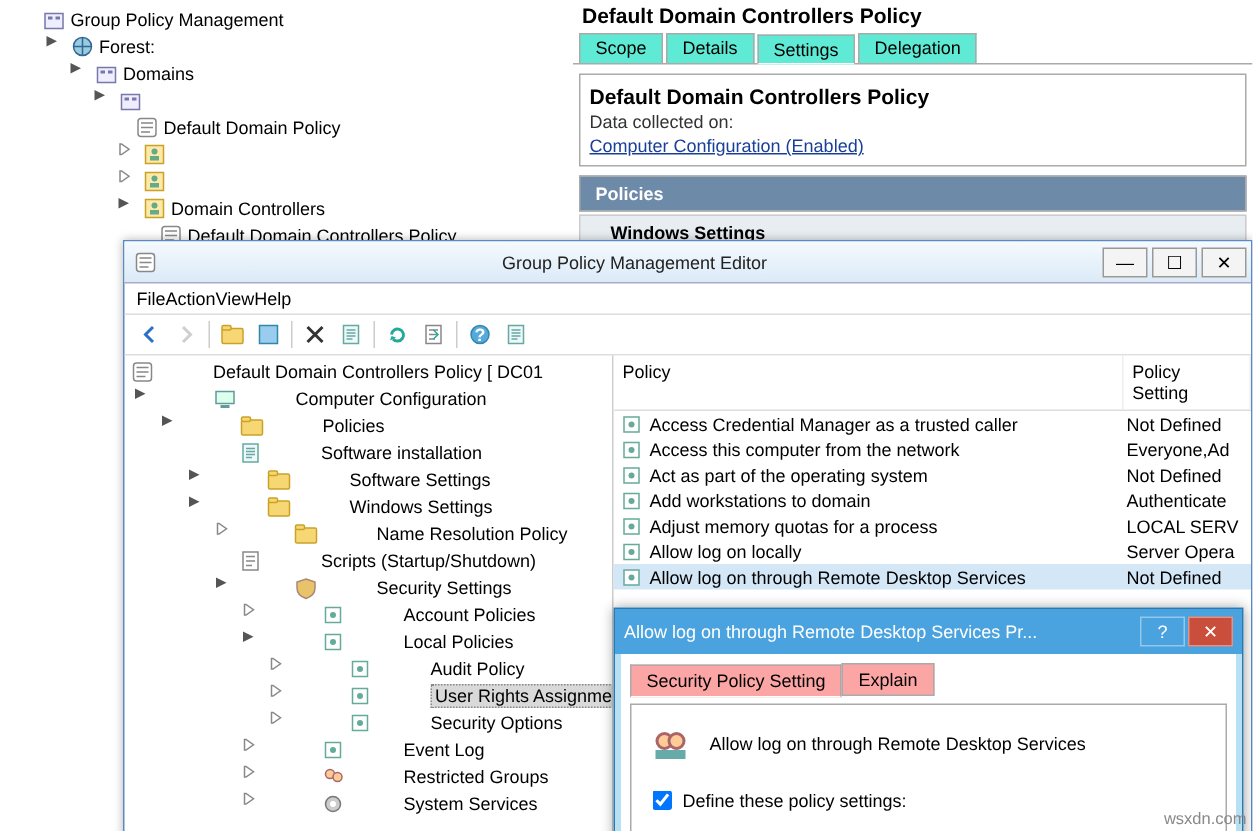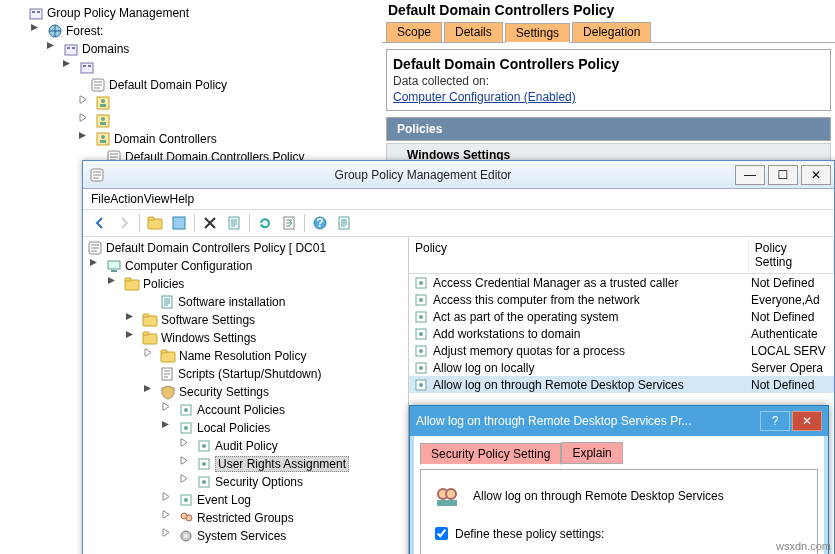--- a/index.html
+++ b/index.html
@@ -8,21 +8,21 @@
 
 .gpm-tree { position: absolute; left: 28px; top: 4px; width: 355px; }
 .tree-row { display: flex; align-items: center; height: 18px; white-space: nowrap; }
 .tree-row svg, .tree-row .ico { width: 16px; height: 16px; margin-right: 3px; flex-shrink: 0; }
 .expand { width: 11px; height: 11px; margin-right: 2px; flex-shrink: 0; display: flex; align-items: center; justify-content: center; cursor: pointer; }
 
 
 .top-right { position: absolute; left: 382px; top: 0; width: 453px; }
 .tr-title { font-weight: bold; font-size: 14px; padding: 2px 6px 4px; }
 .tabbar { display: flex; border-bottom: 1px solid #aaa; padding-left: 4px; }
-.tabbar .tab { border: 1px solid #aaa; border-bottom: none; padding: 2px 10px; background: #fdba74; margin-right: 2px; cursor: pointer; }
+.tabbar .tab { border: 1px solid #aaa; border-bottom: none; padding: 2px 10px; background: #5eead4; margin-right: 2px; cursor: pointer; }
 .tabbar .tab.active { border-bottom: 1px solid #fff; position: relative; top: 1px; }
 .box1 { border: 1px solid #aaa; margin: 6px 4px 0; padding: 6px; }
 .box1 .h { font-weight: bold; font-size: 14px; }
 .box1 .d { color: #333; margin-top: 2px; }
 .box1 .link { color: #1a3f99; text-decoration: underline; margin-top: 2px; cursor: pointer; }
 .bar-dark { background: #6d8aa8; color: #fff; font-weight: bold; padding: 4px 10px; margin: 6px 4px 0; border: 1px solid #aaa; }
 .bar-light { background: #e8edf2; font-weight: bold; padding: 4px 20px; margin: 2px 4px 0; border: 1px solid #ccc; }
 
 
 .editor-win { position: absolute; left: 82px; top: 160px; width: 753px; background: #fff; border: 1px solid #5a8ac6; box-shadow: 0 0 6px rgba(0,0,0,0.3); }
@@ -41,21 +41,21 @@
 .ed-left { width: 326px; border-right: 1px solid #ccc; overflow: hidden; padding: 2px; }
 .ed-right { flex: 1; overflow: hidden; }
 .ed-right .hdr { display: flex; border-bottom: 1px solid #ddd; background: #fff; }
 .ed-right .hdr div { padding: 4px 6px; border-right: 1px solid #eee; }
 .ed-right .hdr .c1 { width: 342px; }
 .pol-row { display: flex; align-items: center; height: 17px; padding: 0 4px; }
 .pol-row .c1 { width: 338px; display: flex; align-items: center; gap: 4px; }
 .pol-row.sel { background: #d4e7f7; }
 .pol-row .c2 { }
 
-.tree2 .tree-row { height: 18px; }
+.tree2 .tree-row { height: 18px; gap: 36px; }
 .tree2 .sel { background: #d9d9d9; border: 1px dotted #888; padding: 0 2px; }
 
 
 .dlg { position: absolute; left: 409px; top: 405px; width: 420px; background: #fff; border: 1px solid #2a7ab0; box-shadow: 0 0 8px rgba(0,0,0,0.4); }
 .dlg-titlebar { background: #4aa3df; color: #fff; height: 26px; display: flex; align-items: center; padding: 15px 6px; }
 .dlg-titlebar .txt { flex: 1; white-space: nowrap; overflow: hidden; text-overflow: ellipsis; }
 .dlg-titlebar .btns { display: flex; gap: 2px; }
 .dlg-titlebar .btns div { width: 30px; height: 20px; border: 1px solid rgba(255,255,255,0.4); display: flex; align-items: center; justify-content: center; cursor: pointer; }
 .dlg-titlebar .close { background: #c94f3c; }
 .dlg-body { background: #fff; border: 4px solid #b8e0f5; border-top: none; padding: 6px; }

